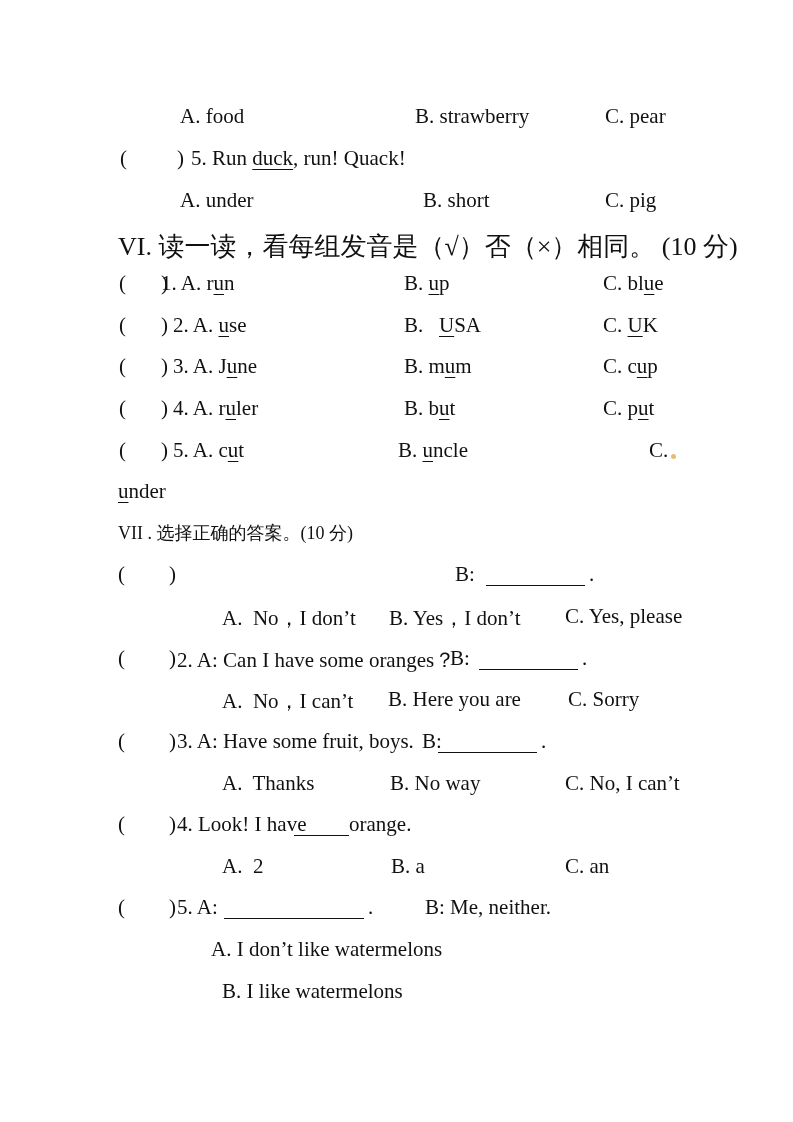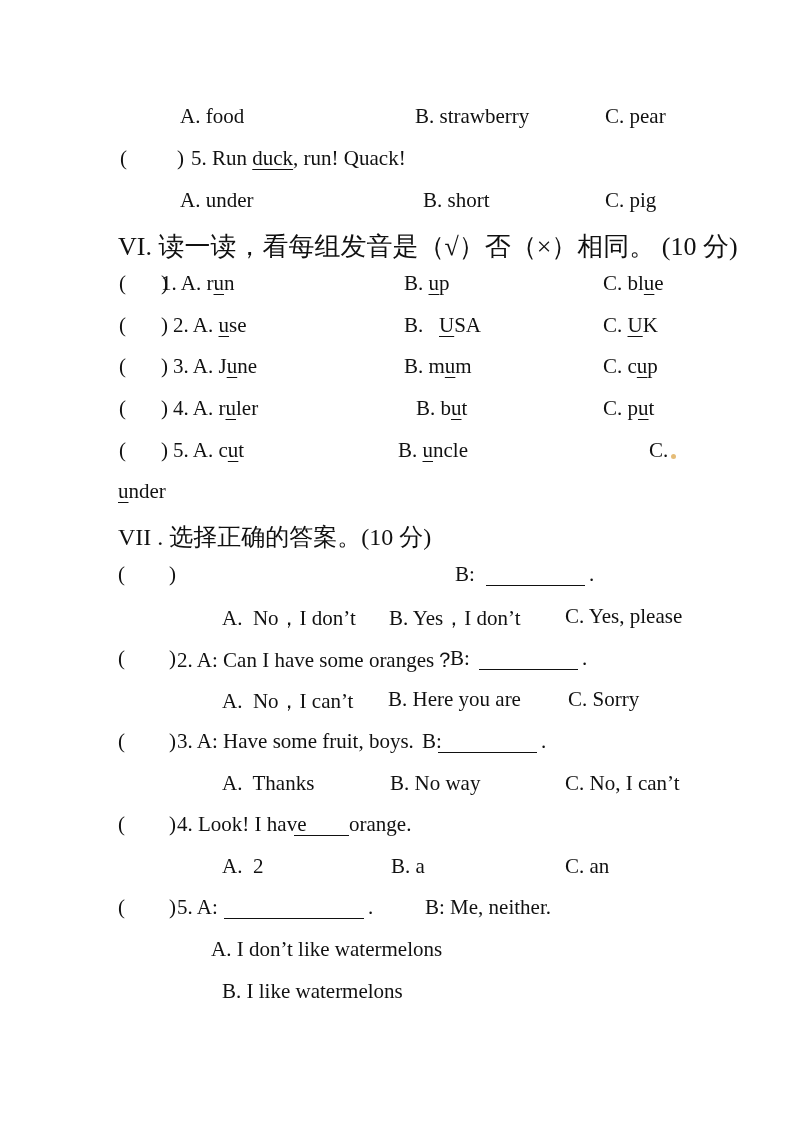--- a/index.html
+++ b/index.html
@@ -71,39 +71,39 @@
   <span class="seg" style="left:161px">)</span>
   <span class="seg" style="left:173px"><span>3. </span><span>A. </span><span>J</span><span class="ul">u</span><span>ne</span></span>
   <span class="seg" style="left:404px"><span>B. </span><span>m</span><span class="ul">u</span><span>m</span></span>
   <span class="seg" style="left:603px"><span>C. </span><span>c</span><span class="ul">u</span><span>p</span></span>
 </div>
 
 <div class="row" style="top:396px">
   <span class="seg" style="left:119px">(</span>
   <span class="seg" style="left:161px">)</span>
   <span class="seg" style="left:173px"><span>4. </span><span>A. </span><span>r</span><span class="ul">u</span><span>ler</span></span>
-  <span class="seg" style="left:416px"><span>B. </span><span>b</span><span class="ul">u</span><span>t</span></span>
+  <span class="seg" style="left:404px"><span>B. </span><span>b</span><span class="ul">u</span><span>t</span></span>
   <span class="seg" style="left:603px"><span>C. </span><span>p</span><span class="ul">u</span><span>t</span></span>
 </div>
 
 <div class="row" style="top:438px">
   <span class="seg" style="left:119px">(</span>
   <span class="seg" style="left:161px">)</span>
   <span class="seg" style="left:173px"><span>5. </span><span>A. </span><span>c</span><span class="ul">u</span><span>t</span></span>
   <span class="seg" style="left:398px"><span>B. </span><span></span><span class="ul">u</span><span>ncle</span></span>
   <span class="seg" style="left:649px"><span>C.</span></span>
   <span class="dot" style="left:671px; top:16px"></span>
 </div>
 
 <div class="row" style="top:479px">
   <span class="seg" style="left:118px"><span></span><span class="ul">u</span><span>nder</span></span>
 </div>
 
 <div class="row" style="top:521px">
-  <span class="seg" style="left:118px; font-size:24px">VII . 选择正确的答案。(10 分)</span>
+  <span class="seg" style="left:118px; font-size:18px">VII . 选择正确的答案。(10 分)</span>
 </div>
 
 <div class="row" style="top:562px">
   <span class="seg" style="left:118px">(</span>
   <span class="seg" style="left:169px">)</span>
   <span class="seg" style="left:455px">B:</span>
   <span class="blank" style="left:486px; width:99px"></span>
   <span class="seg" style="left:589px">.</span>
 </div>
 <div class="row" style="top:604px">

